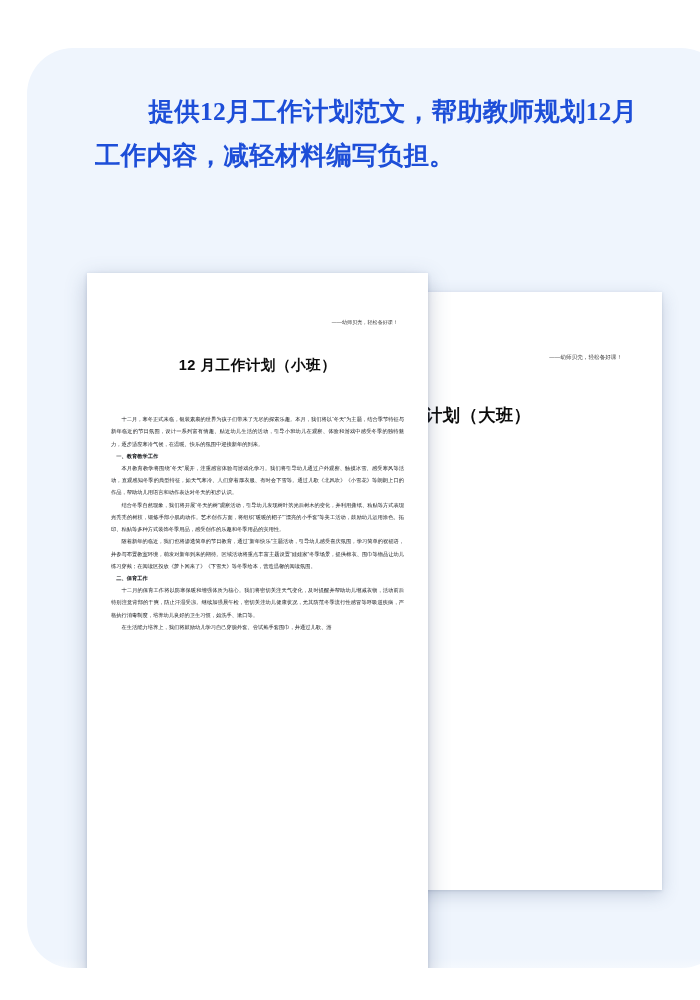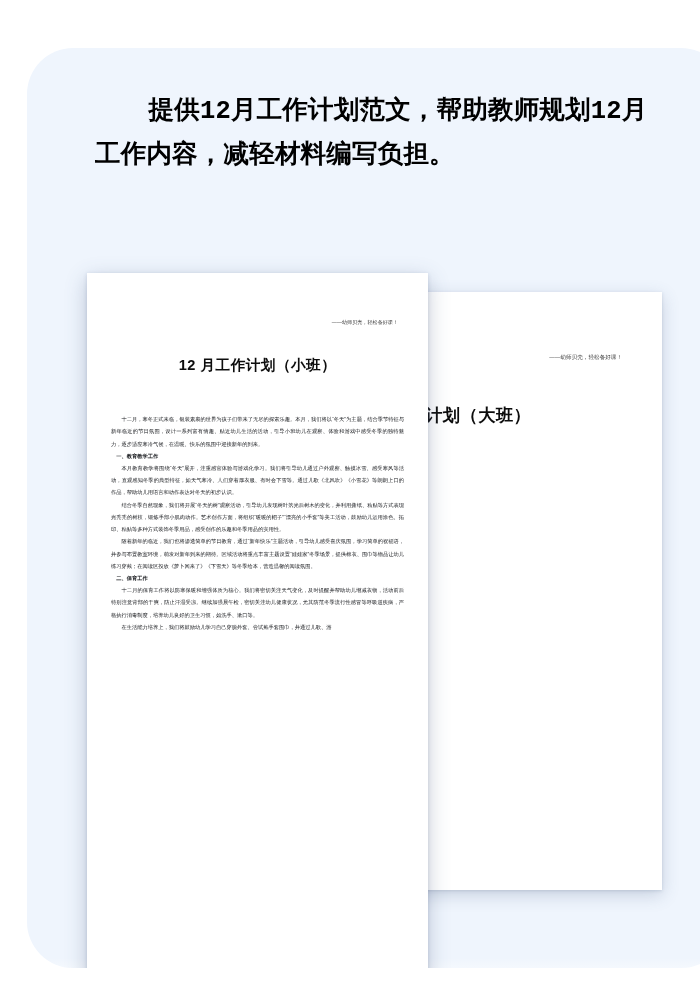--- a/index.html
+++ b/index.html
@@ -26,27 +26,27 @@
     border-radius: 46px;
     overflow: hidden;
   }
 
   
   #headline {
     position: absolute;
     left: 68px;
     top: 42px;
     width: 560px;
-    color: #000000;
+    color: #1d4ed8;
     font-size: 25.5px;
     font-weight: 700;
     line-height: 1.72;
     letter-spacing: 0.2px;
     text-indent: 2.1em;
-    font-family: Liberation Mono, monospace;
+    font-family: Liberation Serif, serif;
   }
 
   
   .doc-page {
     position: absolute;
     background: #ffffff;
     box-sizing: border-box;
     overflow: hidden;
   }
 

